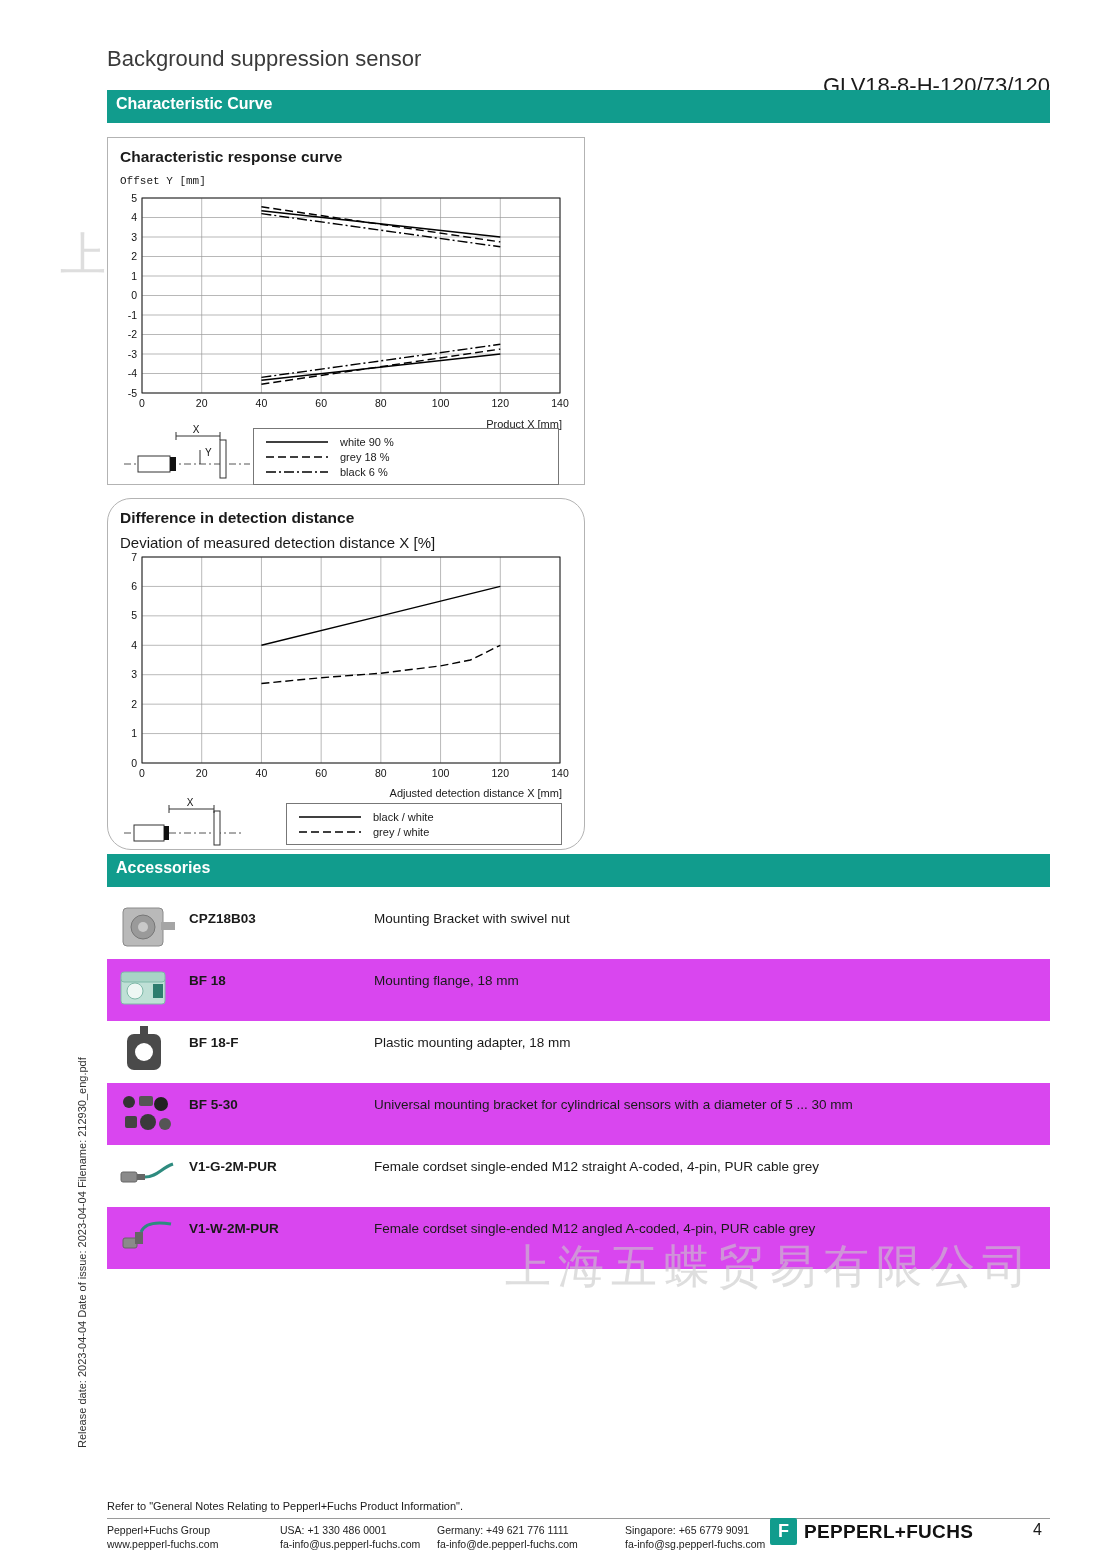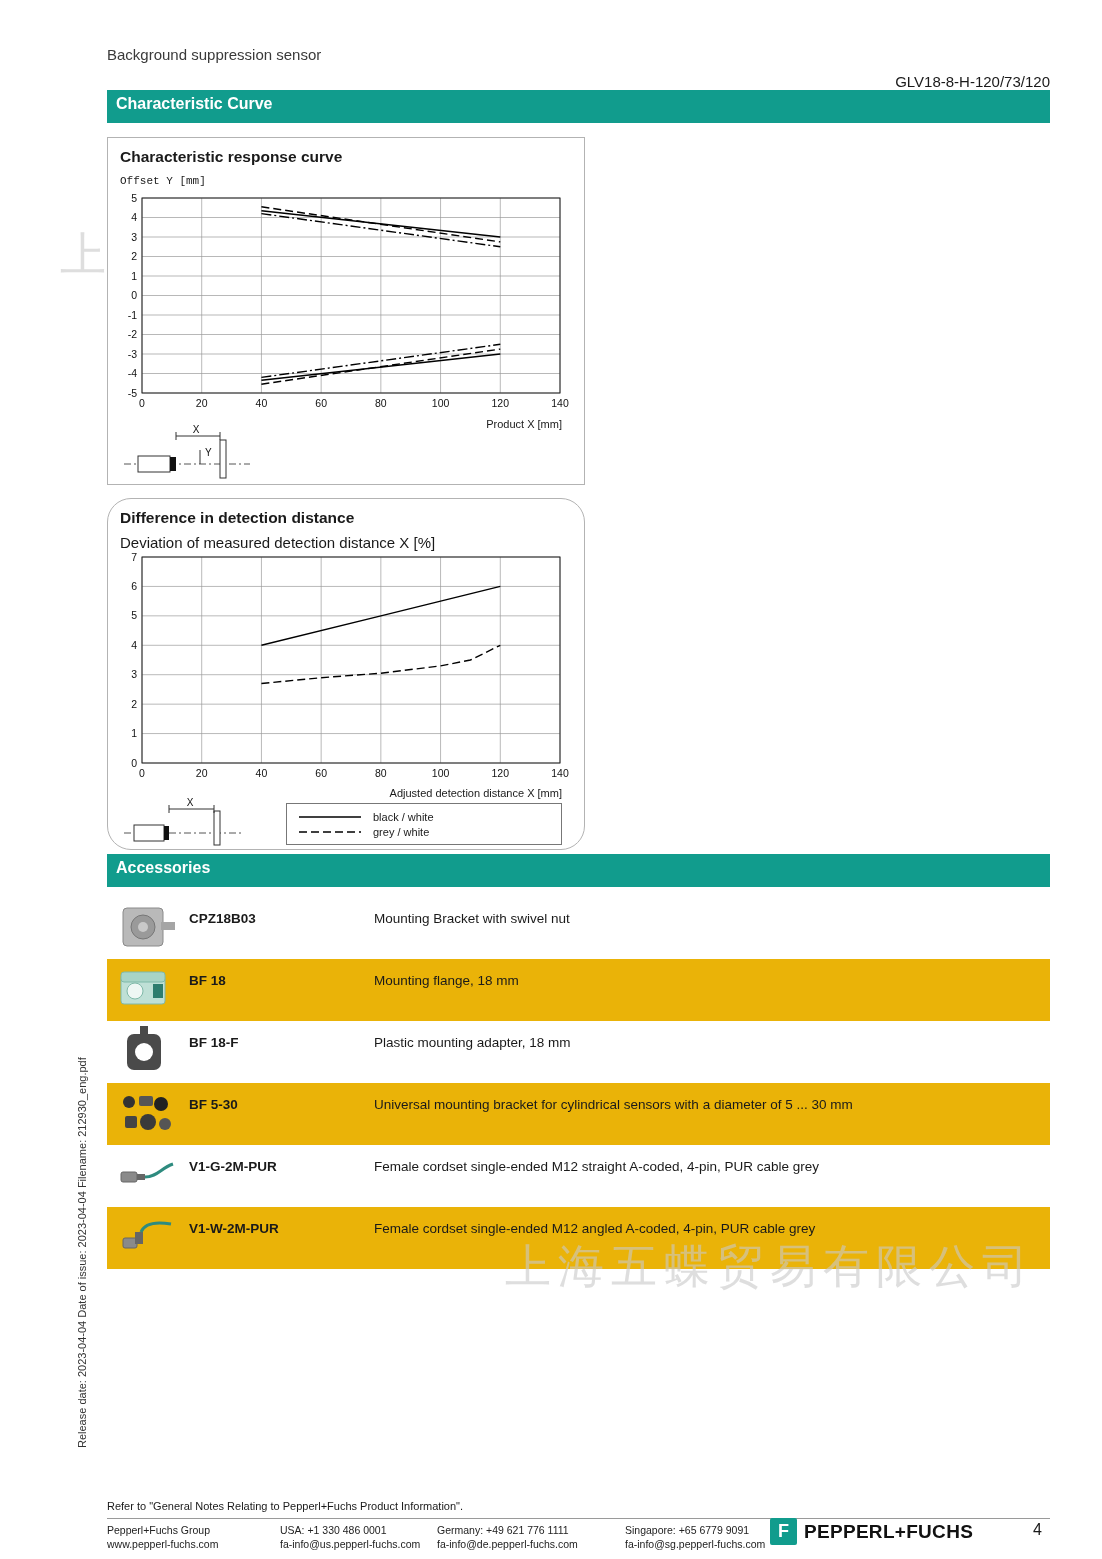--- a/index.html
+++ b/index.html
@@ -1,18 +1,18 @@
 <!DOCTYPE html>
 <html><head>
 <meta charset="utf-8">
 <style>
   html,body{margin:0;padding:0;background:#fff;}
   .page{position:relative;width:1102px;height:1559px;background:#fff;overflow:hidden;
         font-family:"Liberation Sans", sans-serif;color:#1a1a1a;}
-  .doc-header{position:absolute;left:107px;top:46px;width:943px;font-size:15px;color:#3a3a3a;}
+  .doc-header{position:absolute;left:107px;top:46px;width:943px;font-size:22px;color:#3a3a3a;}
   .doc-header .product{position:absolute;right:0;top:0;color:#1a1a1a;margin-top:27px;}
   .section-bar{position:absolute;left:107px;width:943px;height:33px;background:#119c8d;color:#fff;
         font-weight:bold;font-size:16px;line-height:27px;padding-left:9px;box-sizing:border-box;}
   .bar1{top:90px;} .bar2{top:854px;}
   .chart-box{position:absolute;left:107px;width:478px;border:1px solid #b3b3b3;background:#fff;box-sizing:border-box;}
   .box1{top:137px;height:348px;} .box2{top:498px;height:352px;border-radius:24px;}
   .chart-title{position:absolute;left:12px;top:10px;font-size:15.5px;font-weight:bold;color:#1a1a1a;}
   .axis-note{position:absolute;left:12px;font-size:11px;color:#1a1a1a;}
   .note1{top:37px;font-family:Liberation Mono, monospace;} .note2{top:35px;font-size:15px;}
   .chart-svg{position:absolute;left:6px;}
@@ -20,21 +20,21 @@
   .xlabel{position:absolute;right:22px;font-size:11px;color:#1a1a1a;}
   .x1{top:280px;} .x2{top:288px;}
   .diagram{position:absolute;}
   .d1{left:12px;top:286px;} .d2{left:12px;top:298px;}
   .legend{position:absolute;border:1px solid #777;padding:5px 10px;box-sizing:border-box;background:#fff;}
   .l1{left:145px;top:290px;width:306px;}
   .l2{left:178px;top:304px;width:276px;}
   .legend-item{display:flex;align-items:center;gap:10px;height:15px;font-size:11px;color:#1a1a1a;}
   .acc-table{position:absolute;left:107px;top:897px;width:943px;}
   .acc-row{display:flex;min-height:62px;align-items:flex-start;}
-  .acc-row.alt{background:#eab308;justify-content:flex-end;}
+  .acc-row.alt{background:#d946ef;justify-content:flex-end;}
   .acc-img{width:82px;padding:5px 0 0 8px;box-sizing:border-box;}
   .acc-code{width:185px;font-weight:bold;font-size:13.5px;padding-top:14px;box-sizing:border-box;}
   .acc-desc{flex:1;font-size:13.5px;padding-top:14px;padding-right:12px;box-sizing:border-box;}
   .watermark{position:absolute;font-size:46px;letter-spacing:7px;color:#c9c9c9;opacity:.6;white-space:nowrap;}
   .wm1{left:60px;top:224px;} .wm2{left:505px;top:1236px;}
   .sidebar-note{position:absolute;left:-128px;top:1232px;width:420px;transform:rotate(-90deg);
         font-size:11px;color:#333;text-align:left;}
   .footer-note{position:absolute;left:107px;top:1500px;font-size:11px;color:#1a1a1a;}
   .footer-divider{position:absolute;left:107px;top:1518px;width:943px;border-top:1px solid #9a9a9a;}
   .footer-col{position:absolute;top:1523px;font-size:10.5px;line-height:14px;color:#222;}
@@ -115,20 +115,40 @@
       <rect x="18" y="32" width="32" height="16" fill="#fff" stroke="#333"></rect>
       <rect x="50" y="33" width="6" height="14" fill="#111"></rect>
       <rect x="100" y="16" width="6" height="38" fill="#fff" stroke="#333"></rect>
       <line x1="56" y1="12" x2="100" y2="12" stroke="#333"></line>
       <line x1="56" y1="8" x2="56" y2="16" stroke="#333"></line>
       <line x1="100" y1="8" x2="100" y2="16" stroke="#333"></line>
       <text x="76" y="9" font-size="10" text-anchor="middle" fill="#111">X</text>
       <line x1="80" y1="26" x2="80" y2="40" stroke="#333"></line>
       <text x="85" y="32" font-size="10" fill="#111">Y</text>
     </svg>
+    <div id="legend1" class="legend l1">
+        <div class="legend-item">
+          <svg width="66" height="10">
+            <line x1="2" y1="5" x2="64" y2="5" stroke="#000" stroke-width="1.4"></line>
+          </svg>
+          <span>white 90 %</span>
+        </div>
+        <div class="legend-item">
+          <svg width="66" height="10">
+            <line x1="2" y1="5" x2="64" y2="5" stroke="#000" stroke-width="1.4" stroke-dasharray="8,4"></line>
+          </svg>
+          <span>grey 18 %</span>
+        </div>
+        <div class="legend-item">
+          <svg width="66" height="10">
+            <line x1="2" y1="5" x2="64" y2="5" stroke="#000" stroke-width="1.4" stroke-dasharray="10,3,2,3"></line>
+          </svg>
+          <span>black 6 %</span>
+        </div>
+      </div>
   </div>
 
   <div class="chart-box box2">
     <div class="chart-title">Difference in detection distance</div>
     <div class="axis-note note2">Deviation of  measured detection distance X [%]</div>
     <svg id="chart2" class="chart-svg c2" width="460" height="241">
         <line x1="28" y1="8" x2="28" y2="214" stroke="#9a9a9a" stroke-width="0.7"></line>
         <text x="28" y="228" text-anchor="middle" font-size="10.5" fill="#111">0</text>
         <line x1="87.71428571428571" y1="8" x2="87.71428571428571" y2="214" stroke="#9a9a9a" stroke-width="0.7"></line>
         <text x="87.71428571428571" y="228" text-anchor="middle" font-size="10.5" fill="#111">20</text>

